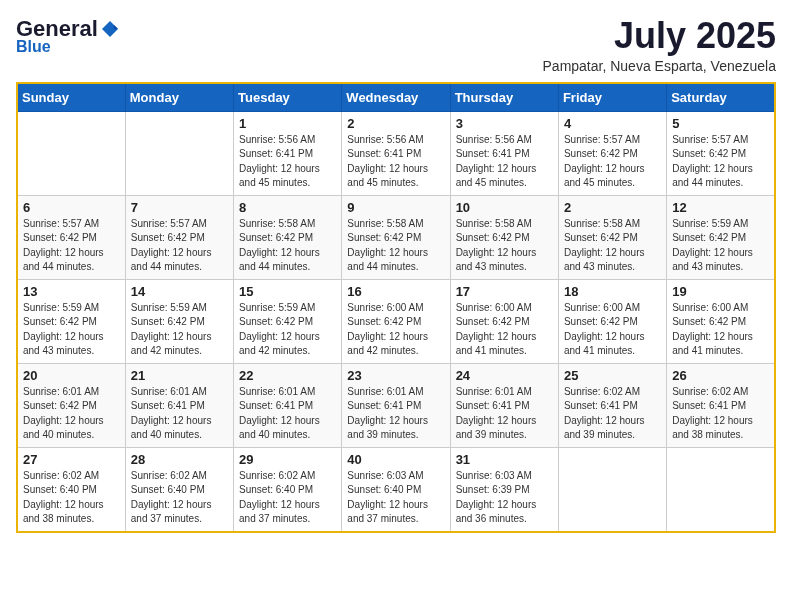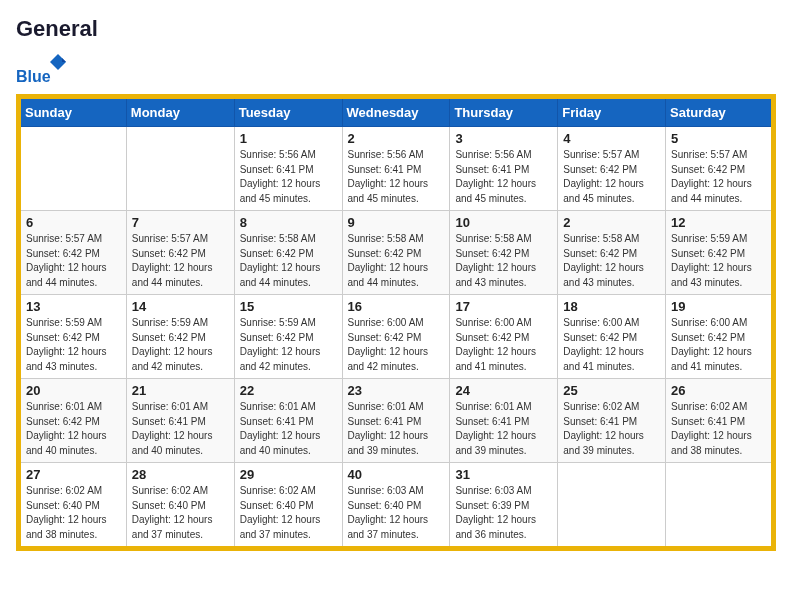--- a/index.html
+++ b/index.html
@@ -17,41 +17,40 @@
       margin-bottom: 8px;
     }
     .logo {
       display: flex;
       flex-direction: column;
       align-items: flex-start;
     }
     .logo-line {
       display: flex;
       align-items: center;
-      gap: 10px;
-      flex-direction: column;
+      gap: 0;
     }
     .title-block {
       text-align: right;
     }
     .month-title {
       font-size: 36px;
       font-weight: bold;
       color: #1a1a2e;
       line-height: 1.1;
     }
     .location {
       font-size: 14px;
       color: #333;
       margin-top: 2px;
     }
     .calendar {
       width: 100%;
       border-collapse: collapse;
-      border: 5px solid #eab308;
+      border: 2px solid #eab308;
     }
     .calendar th {
       background-color: #1565c0;
       color: #fff;
       font-size: 13px;
       font-weight: bold;
       padding: 6px 4px;
       text-align: left;
       border: 1px solid #1155aa;
     }
@@ -90,20 +89,24 @@
   <div class="logo">
     <div class="logo-line">
       <span style="font-size:22px;font-weight:bold;color:#1a1a2e;">General</span>
       <svg width="20" height="20" viewBox="0 0 20 20" style="margin-left:2px;">
         <polygon points="10,2 18,10 10,18 2,10" fill="#1565c0"></polygon>
         <polygon points="10,2 18,10 14,10 14,6" fill="#0d47a1"></polygon>
       </svg>
     </div>
     <span style="font-size:16px;font-weight:bold;color:#1565c0;margin-top:-4px;">Blue</span>
   </div>
+  <div class="title-block">
+    <div class="month-title">July 2025</div>
+    <div class="location">Pampatar, Nueva Esparta, Venezuela</div>
+  </div>
 </div>
 
 <table class="calendar">
   <thead>
     <tr id="header-row">
         <th>Sunday</th>
         <th>Monday</th>
         <th>Tuesday</th>
         <th>Wednesday</th>
         <th>Thursday</th>

